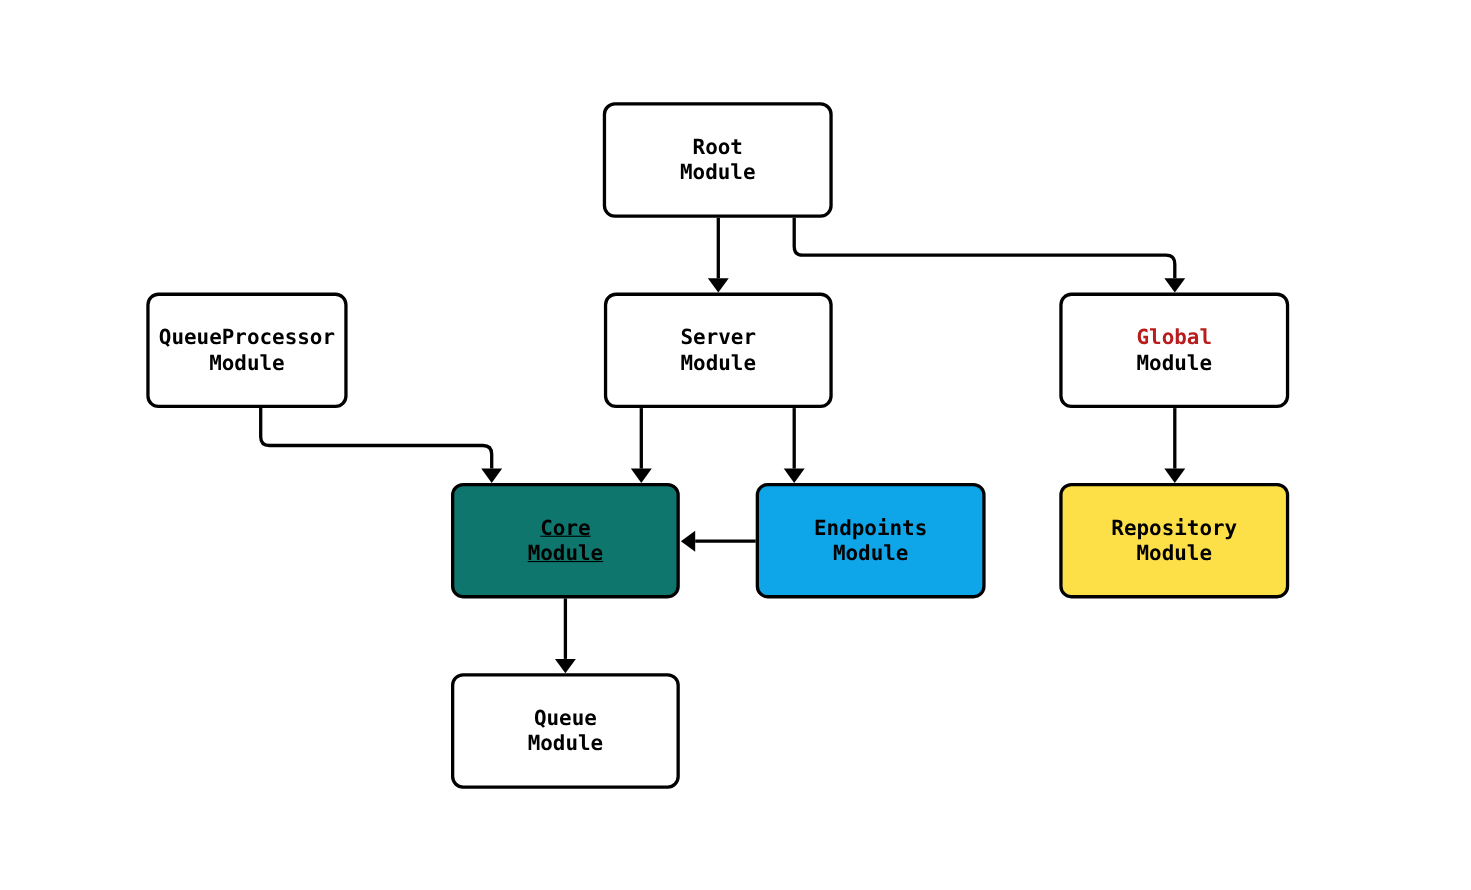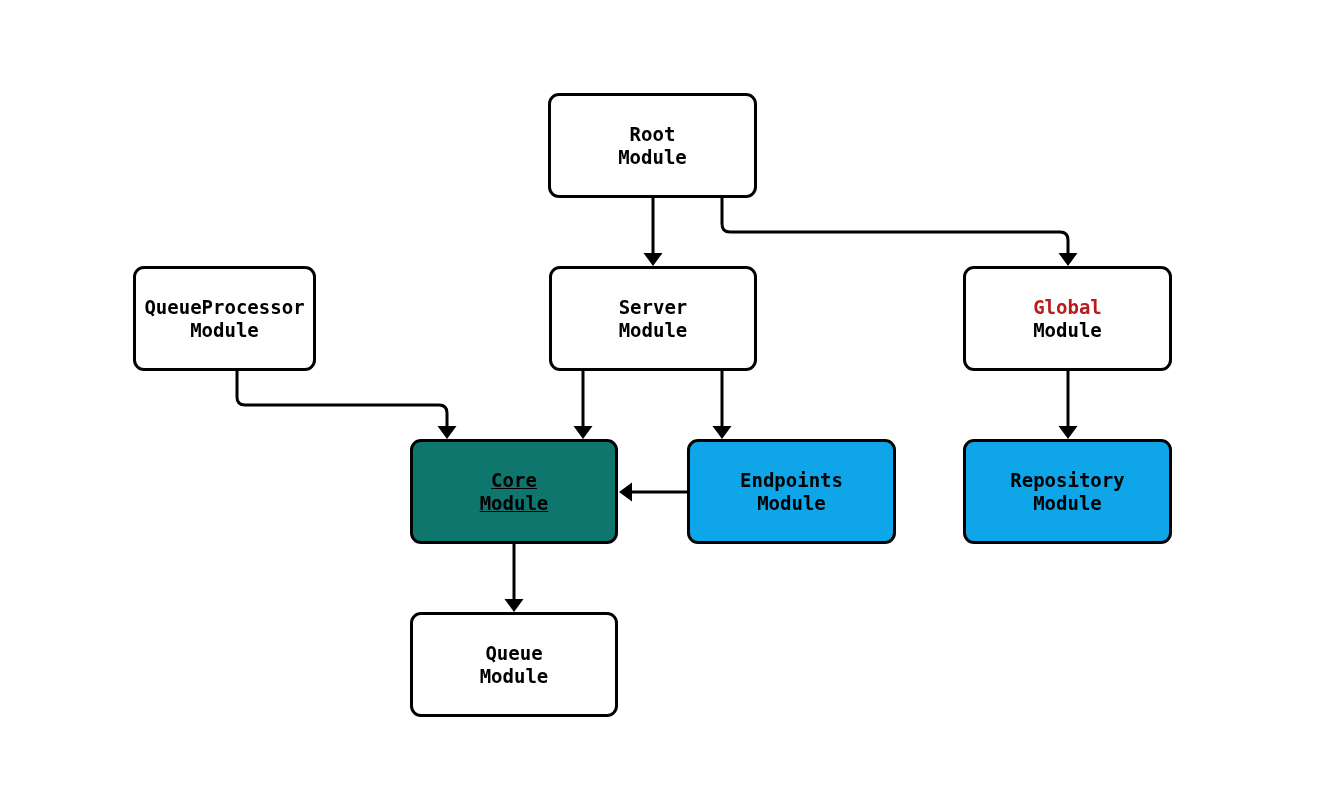--- a/index.html
+++ b/index.html
@@ -91,21 +91,21 @@
         <span class="node-line" style="color: rgb(0, 0, 0);">Module</span>
       </div>
       <div class="node" style="left: 410px; top: 439px; width: 208px; height: 105px; border-color: rgb(0, 0, 0); background: #0f766e; text-decoration: underline;">
         <span class="node-line" style="color: rgb(0, 0, 0);">Core</span>
         <span class="node-line" style="color: rgb(0, 0, 0);">Module</span>
       </div>
       <div class="node" style="left: 687px; top: 439px; width: 209px; height: 105px; border-color: rgb(0, 0, 0); background: #0ea5e9;">
         <span class="node-line" style="color: rgb(0, 0, 0);">Endpoints</span>
         <span class="node-line" style="color: rgb(0, 0, 0);">Module</span>
       </div>
-      <div class="node" style="left: 963px; top: 439px; width: 209px; height: 105px; border-color: rgb(0, 0, 0); background: #0ea5e9;">
+      <div class="node" style="left: 963px; top: 439px; width: 209px; height: 105px; border-color: rgb(0, 0, 0); background: #fde047;">
         <span class="node-line" style="color: rgb(0, 0, 0);">Repository</span>
         <span class="node-line" style="color: rgb(0, 0, 0);">Module</span>
       </div>
       <div class="node" style="left: 410px; top: 612px; width: 208px; height: 105px; border-color: rgb(0, 0, 0); background: rgb(255, 255, 255); text-align: right;">
         <span class="node-line" style="color: rgb(0, 0, 0);">Queue</span>
         <span class="node-line" style="color: rgb(0, 0, 0);">Module</span>
       </div>
     </div>
 </div>
 

